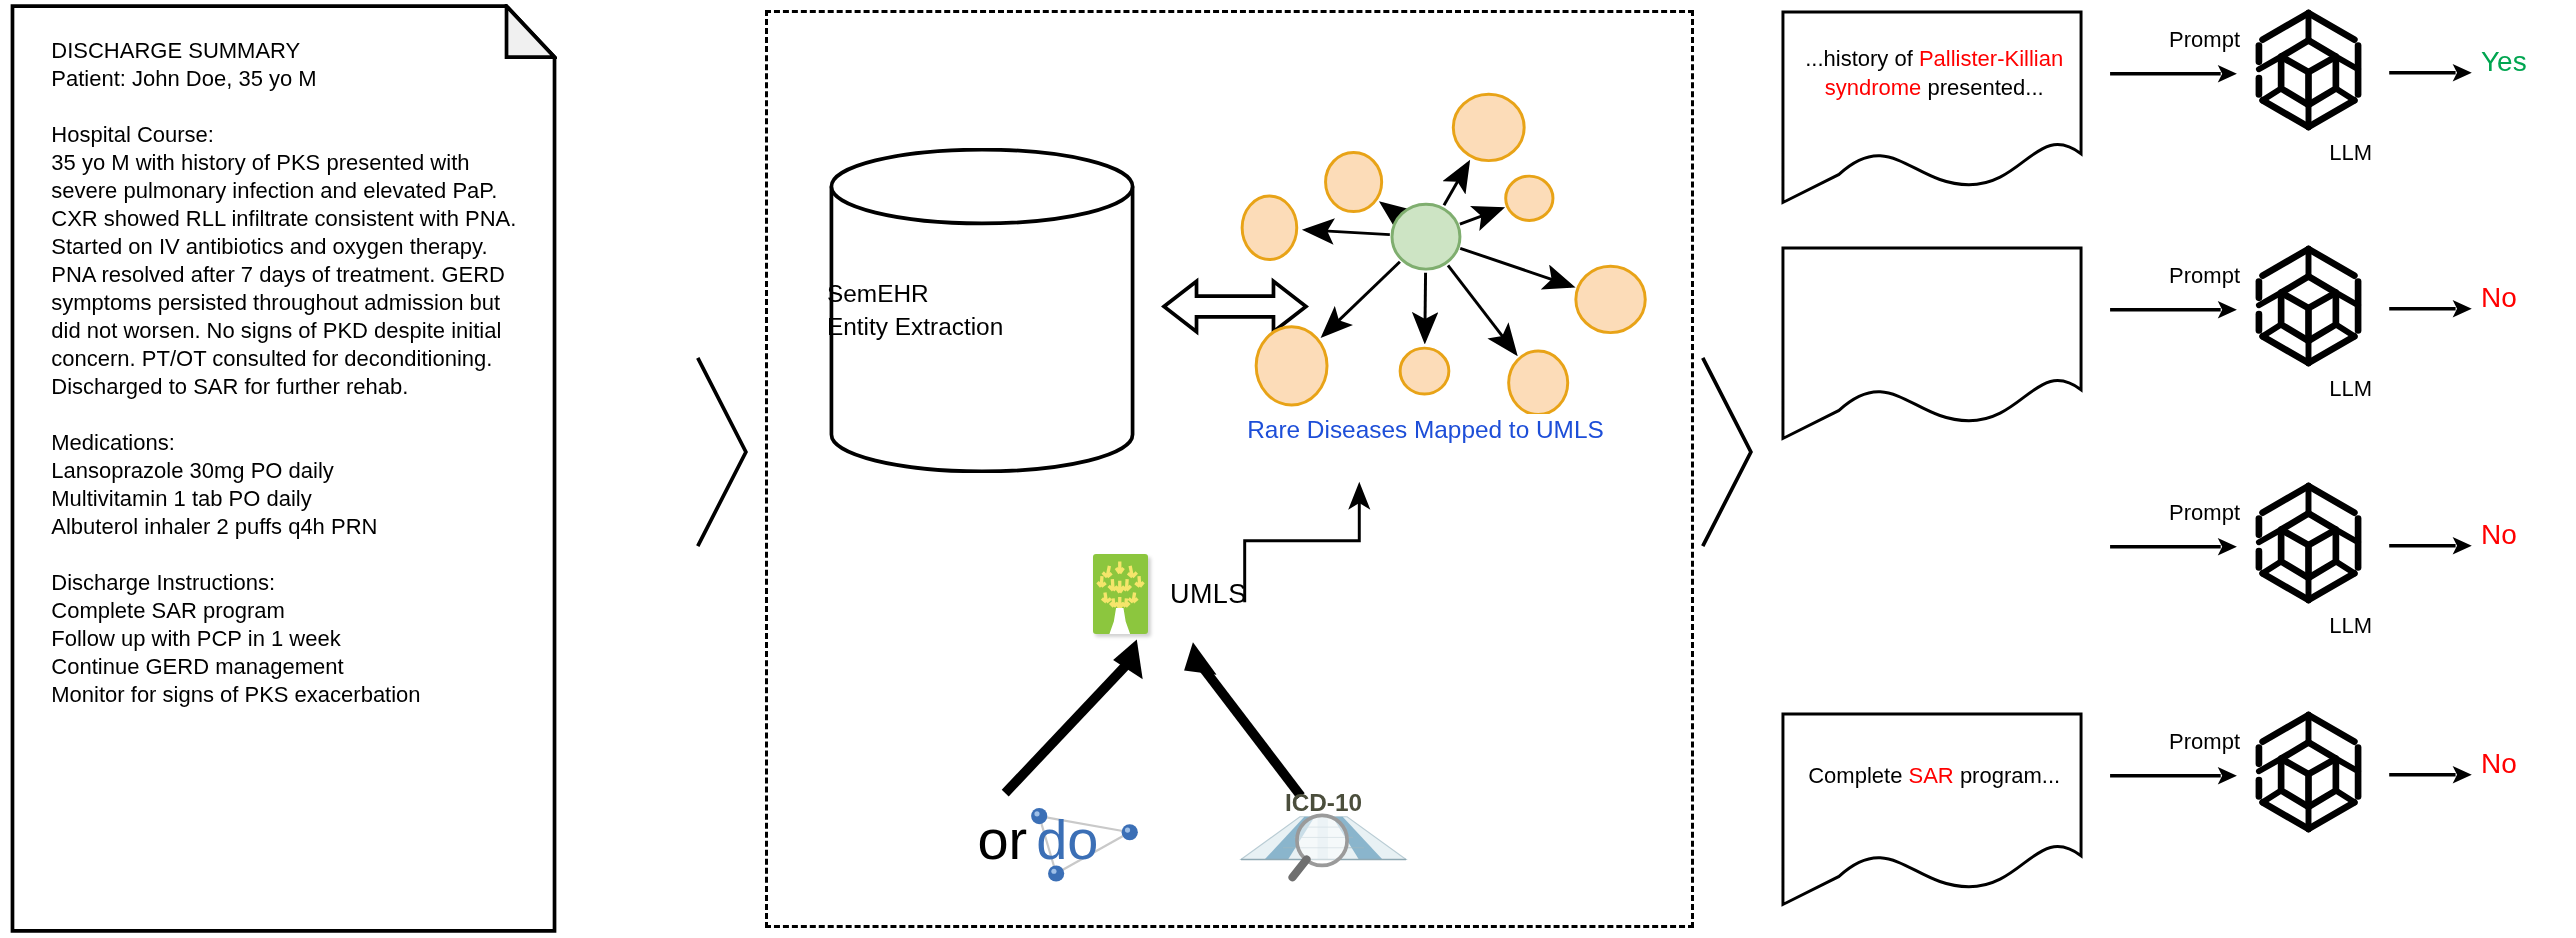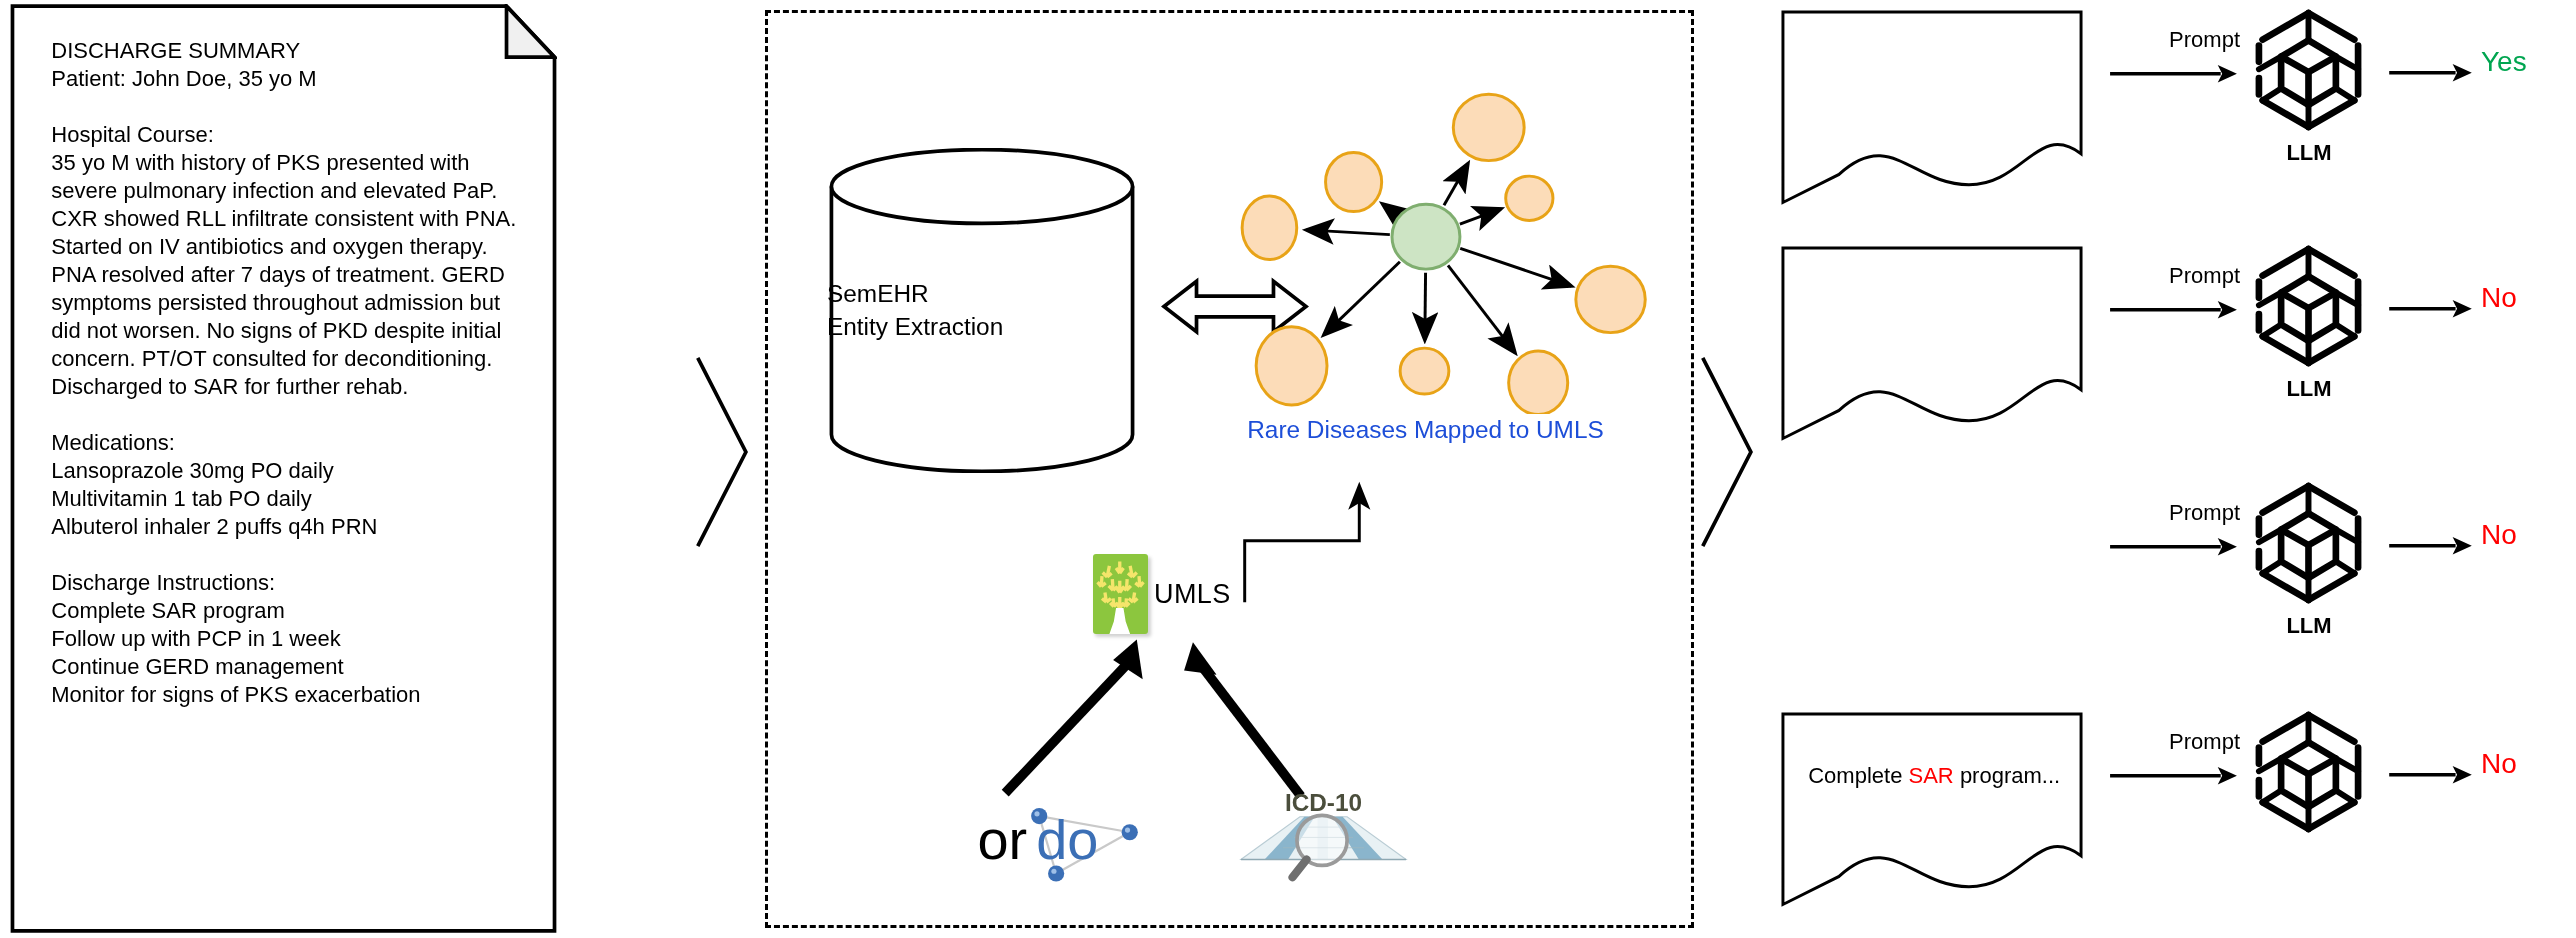--- a/index.html
+++ b/index.html
@@ -44,21 +44,21 @@
   
   #rare-label{
     left:1189px;top:416px;width:473px;text-align:center;
     font-size:24.4px;color:#1d4ed8;
   }
 
   
   #elbow-arrow{left:1241px;top:480px;width:207px;height:126px;}
 
   
-  #umls-row{left:1093px;top:554px;display:flex;align-items:center;gap:6px;}
+  #umls-row{left:1093px;top:554px;display:flex;align-items:center;gap:22px;}
   #umls-badge{
     width:55px;height:80px;border-radius:3px;background:#8CC63E;
     position:relative;overflow:hidden;
     box-shadow:2.2px 3px 3.7px rgba(0,0,0,.18);
   }
   #umls-label{font-size:27px;color:#000;letter-spacing:0.4px;}
 
   
   #src-arrows{left:983px;top:632px;width:414px;height:170px;}
 
@@ -78,23 +78,22 @@
     font-size:22px;line-height:29px;
   }
   .snip-hl{color:#ff0000;}
   .prompt-label{
     position:absolute;left:334px;top:26.6px;width:133px;text-align:right;
     font-size:22px;
   }
   .prompt-arrow{position:absolute;left:334px;top:59px;width:133px;height:29.5px;}
   .llm-icon{position:absolute;left:480px;top:7.4px;width:111px;height:126px;}
   .llm-label{
-    position:absolute;left:473px;top:140px;width:126px;text-align:center;
+    position:absolute;left:473px;top:140px;width:126px;text-align:right;
     font-size:22px;
-    font-weight:bold;
   }
   .out-arrow{position:absolute;left:613px;top:58px;width:89px;height:29.5px;}
   .verdict{
     position:absolute;left:708px;top:46px;width:103px;
     font-size:28px;font-weight:400;
   }
   .verdict.yes{color:#00A550;}
   .verdict.no{color:#ff0000;}
 </style>
 </head>
@@ -271,21 +270,23 @@
   <svg width="89" height="194" viewBox="0 0 120 262">
     <path d="M5,4 L70,131 L5,258" fill="none" stroke="#000" stroke-width="5"></path>
   </svg>
 </div>
 
 <div id="rows-host">
     <div class="row" style="top: 0px;">
       <div class="snippet">
     <svg width="304" height="198" viewBox="0 0 412 268">
       <path d="M4,4 L408,4 L408,196 C350,152 330,238 256,238 C180,238 150,160 80,224 L4,262 Z" fill="#ffffff" stroke="#000" stroke-width="4"></path>
-    </svg></div>
+    </svg><div class="snippet-text">
+          <div><span>...history of </span><span class="snip-hl">Pallister-Killian syndrome</span><span> presented...</span></div>
+        </div></div>
       <div class="prompt-label">Prompt</div>
       <div class="prompt-arrow">
     <svg width="133" height="29.5" viewBox="0 0 180 40">
       <line x1="4" y1="20" x2="154" y2="20" stroke="#000" stroke-width="5"></line>
       <path d="M176,20 L150,32 L156,20 L150,8 Z" fill="#000"></path>
     </svg></div>
       <div class="llm-icon">
     <svg width="111" height="126" viewBox="0 0 150 170">
       <g fill="none" stroke="#000" stroke-width="9" stroke-linecap="round" stroke-linejoin="round">
         <path d="M75,8 L137,44"></path>

